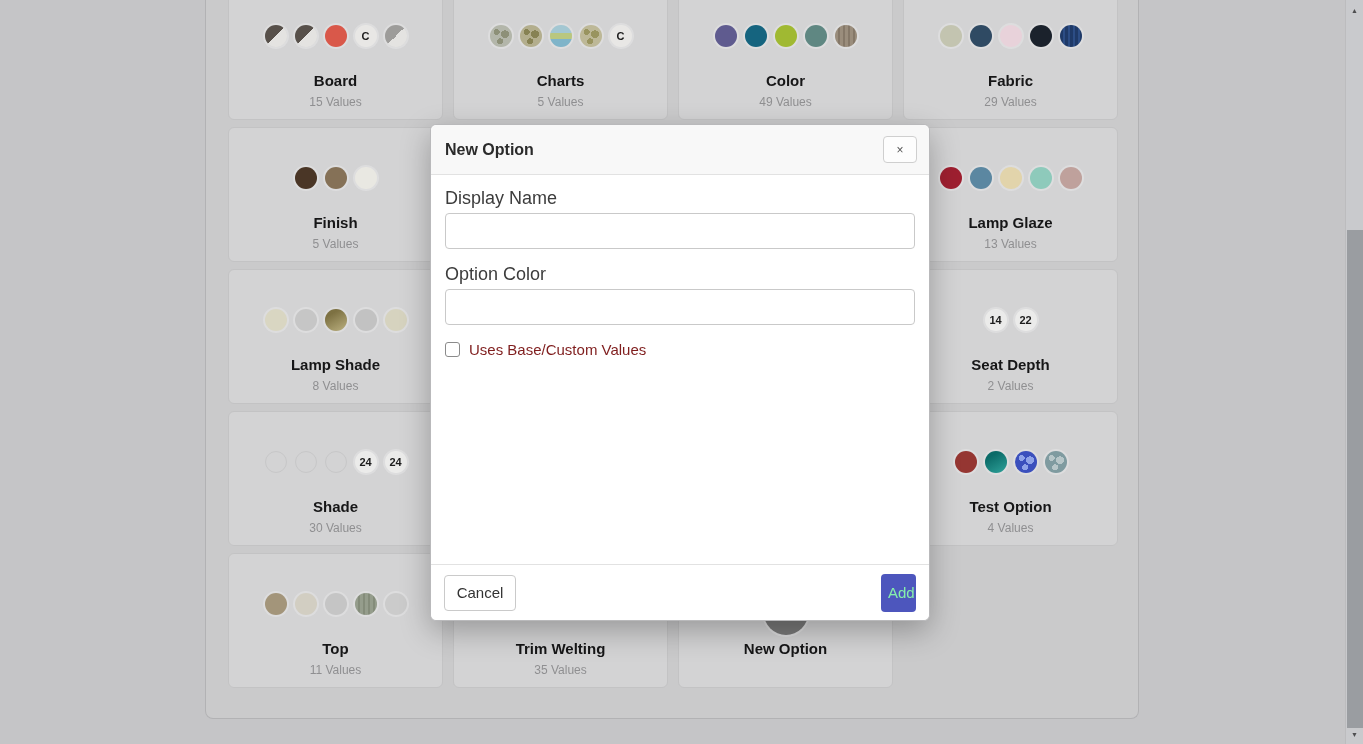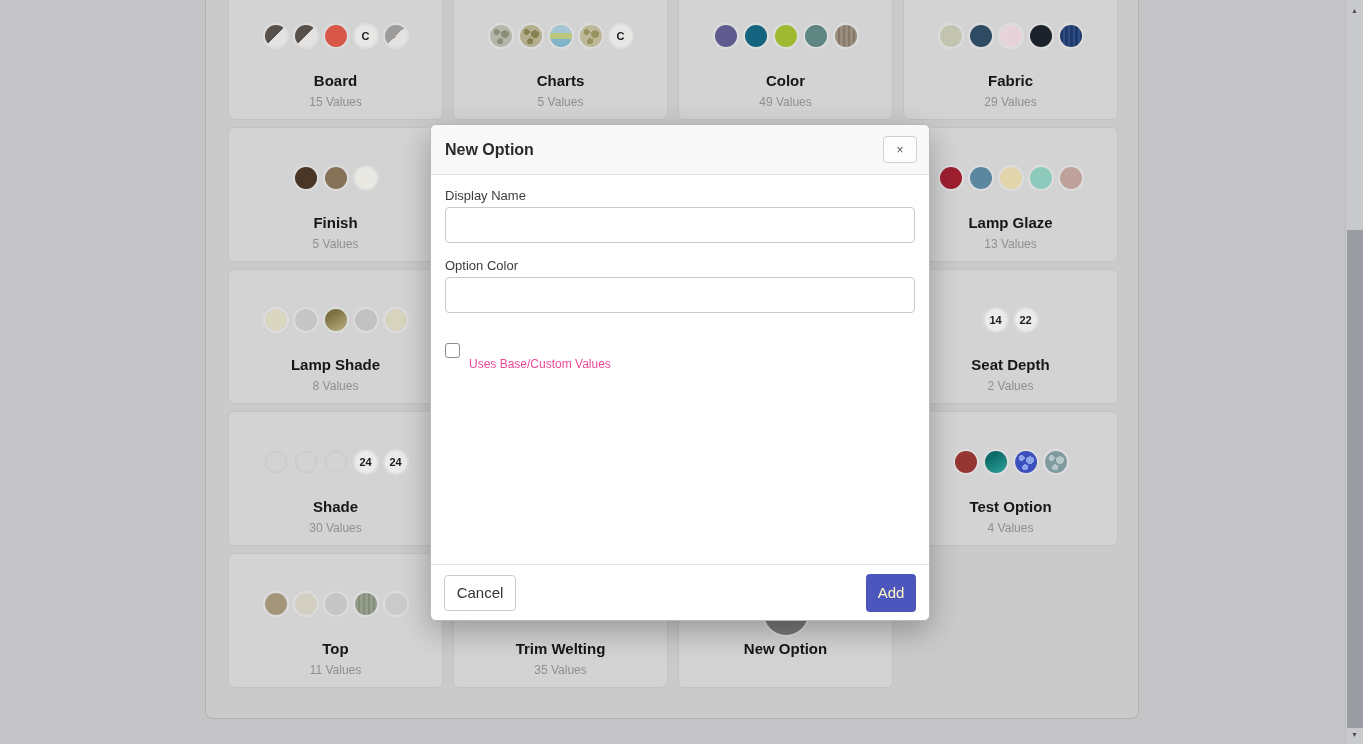--- a/index.html
+++ b/index.html
@@ -66,46 +66,46 @@
     padding:0 12px 0 14px;
   }
   .modal-title { font-size:16px; font-weight:700; color:#2b2b2b; }
   .modal-close {
     width:34px; height:27px; background:#fdfdfd;
     border:1px solid #cfcfcf; border-radius:4px;
     color:#555; font-size:12px; line-height:1;
     display:flex; align-items:center; justify-content:center; cursor:pointer;
   }
   .modal-body { flex:1; padding:13px 14px; }
-  .field-label { font-size:13px; color:#3c3c3c; }
+  .field-label { font-size:18px; color:#3c3c3c; }
   .field-label.spaced { margin-top:15px; }
   .text-input {
     display:block; width:100%; height:36px; margin-top:4px;
     border:1px solid #c9c9c9; border-radius:4px; background:#fff;
     font-size:14px; padding:0 9px; font-family:inherit; color:#222;
   }
   .checkbox-row { display:flex; align-items:center; gap:9px; margin-top:16px; }
   .checkbox {
     width:15px; height:15px; background:#fff;
     border:1px solid #8b8b8b; border-radius:3px; flex:0 0 auto; cursor:pointer;
   }
-  .checkbox-label { font-size:12px; color:#ec4899;margin-top:28px; }
+  .checkbox-label { font-size:15px; color:#7f1d1d; }
   .modal-footer {
     height:56px; flex:0 0 56px; border-top:1px solid #e2e2e2;
     display:flex; align-items:center; justify-content:space-between;
     padding:0 13px; border-radius:0 0 6px 6px; background:#fff;
   }
   .btn {
     font-family:inherit; font-size:15px; border-radius:4px; cursor:pointer;
   }
   .btn-cancel {
     width:72px; height:36px; background:#fff; border:1px solid #cacaca; color:#333;
   }
   .btn-add {
-    width:50px; height:38px; border:1px solid transparent; color:#fef9c3;
+    width:35px; height:38px; border:1px solid transparent; color:#86efac;
   }
 
   
   .scrollbar {
     position:absolute; right:0; top:0; width:18px; height:744px;
     background:#c9cacd; z-index:20; border-left:1px solid #bcbcbe;
   }
   .sb-arrow {
     position:absolute; left:0; width:17px; height:16px;
     display:flex; align-items:center; justify-content:center;

